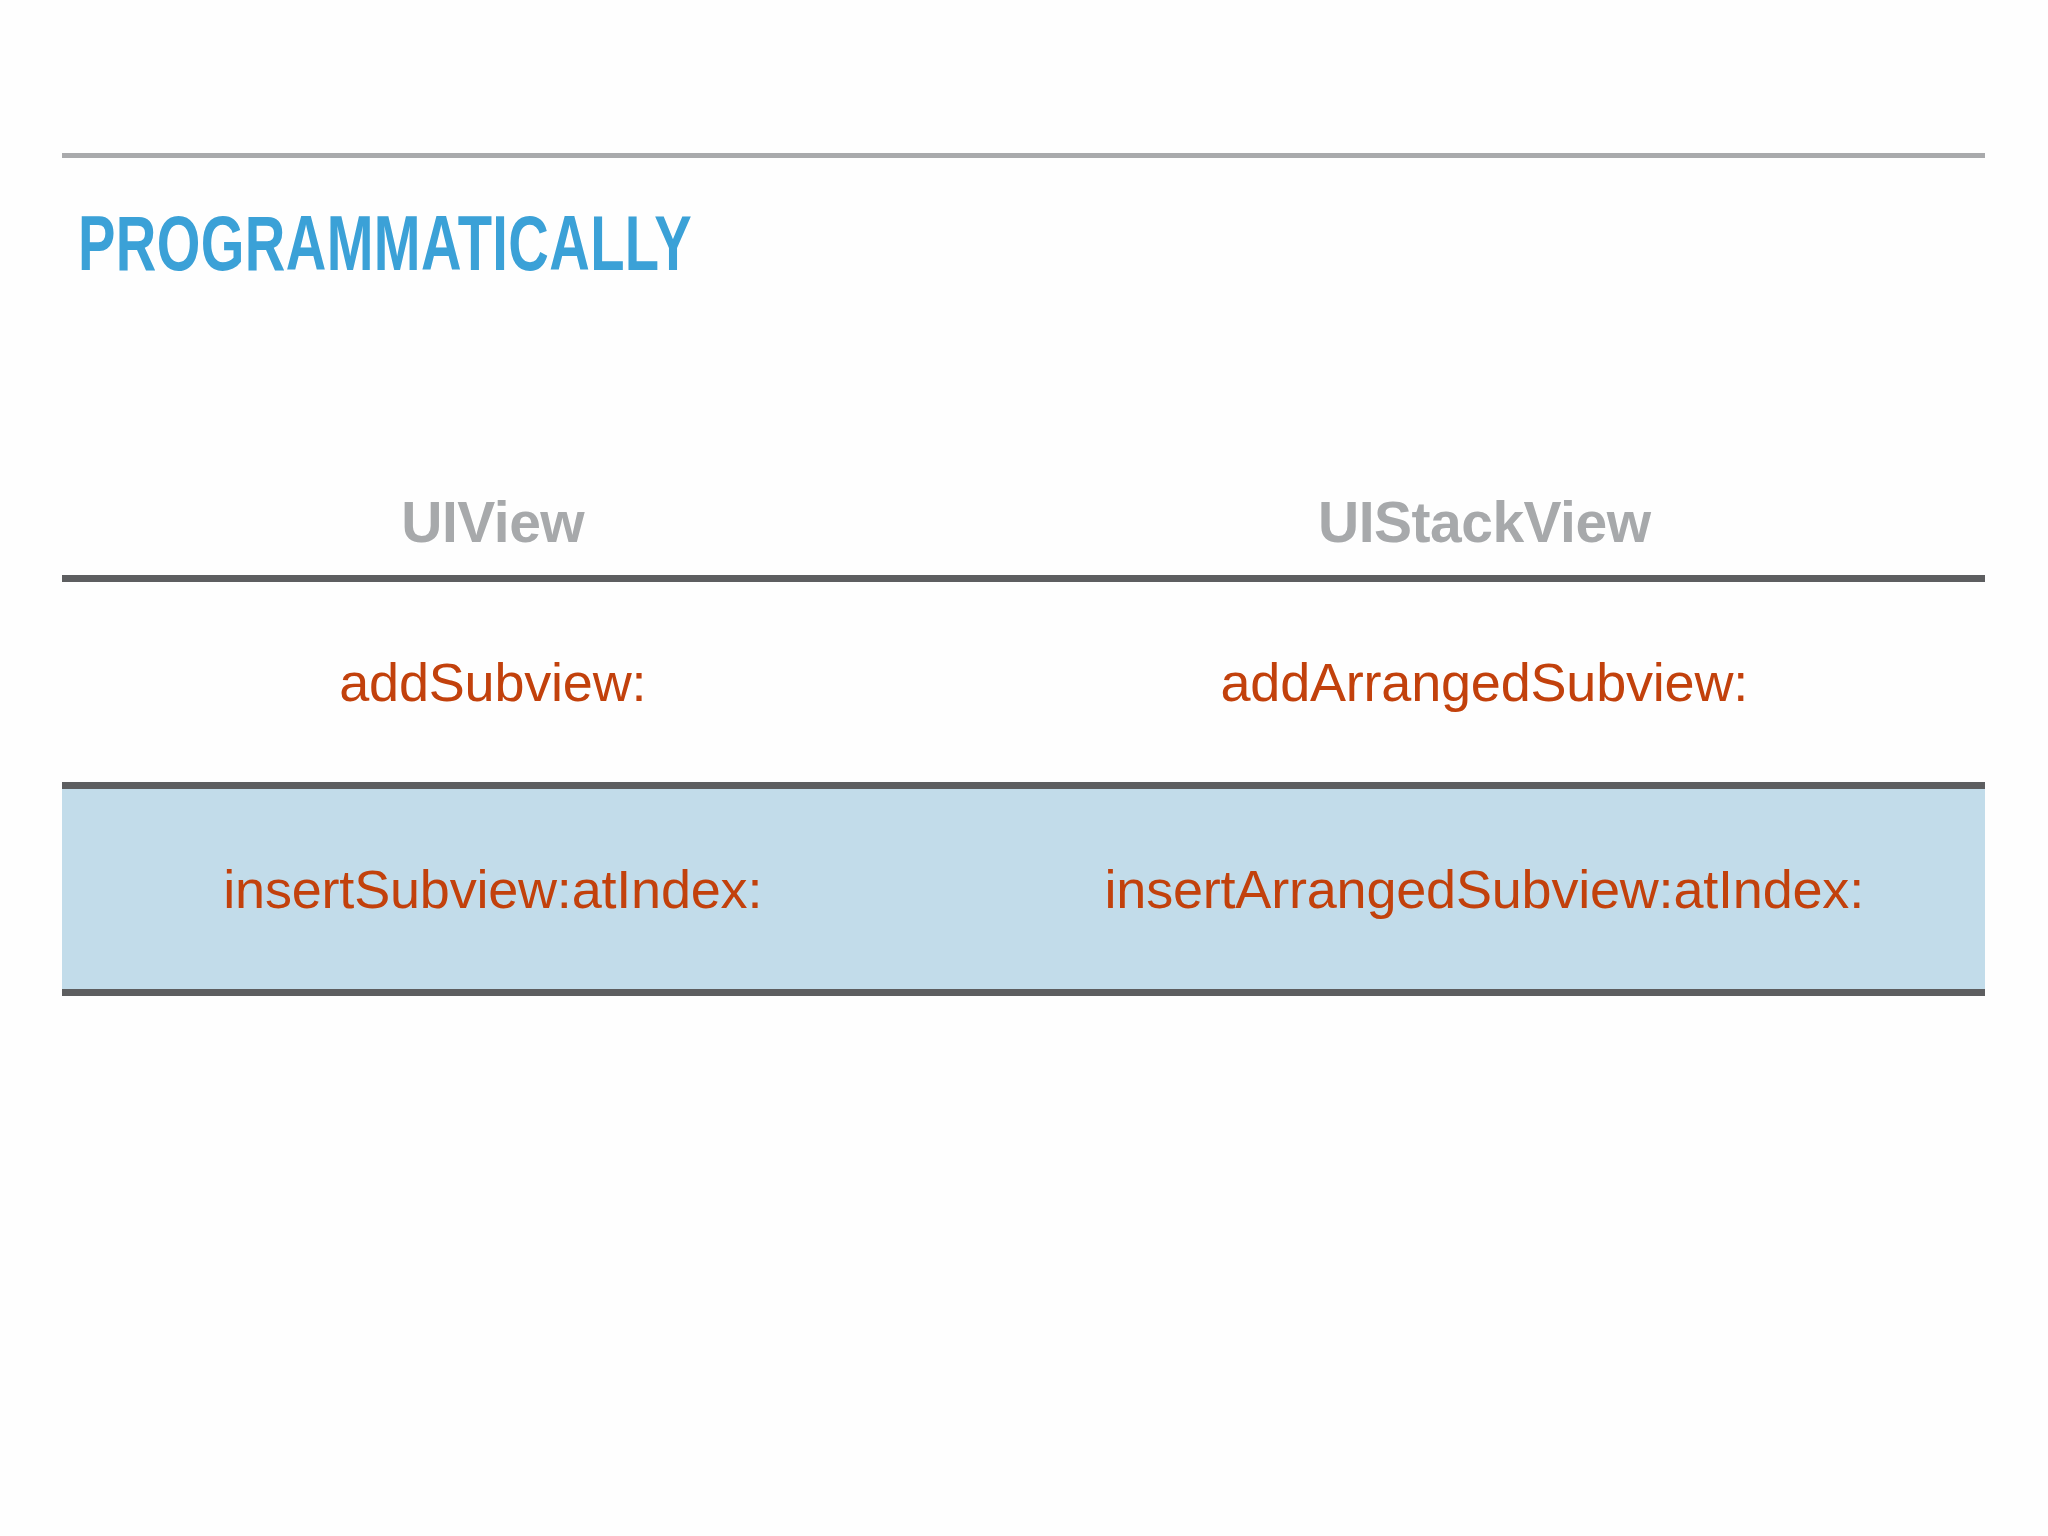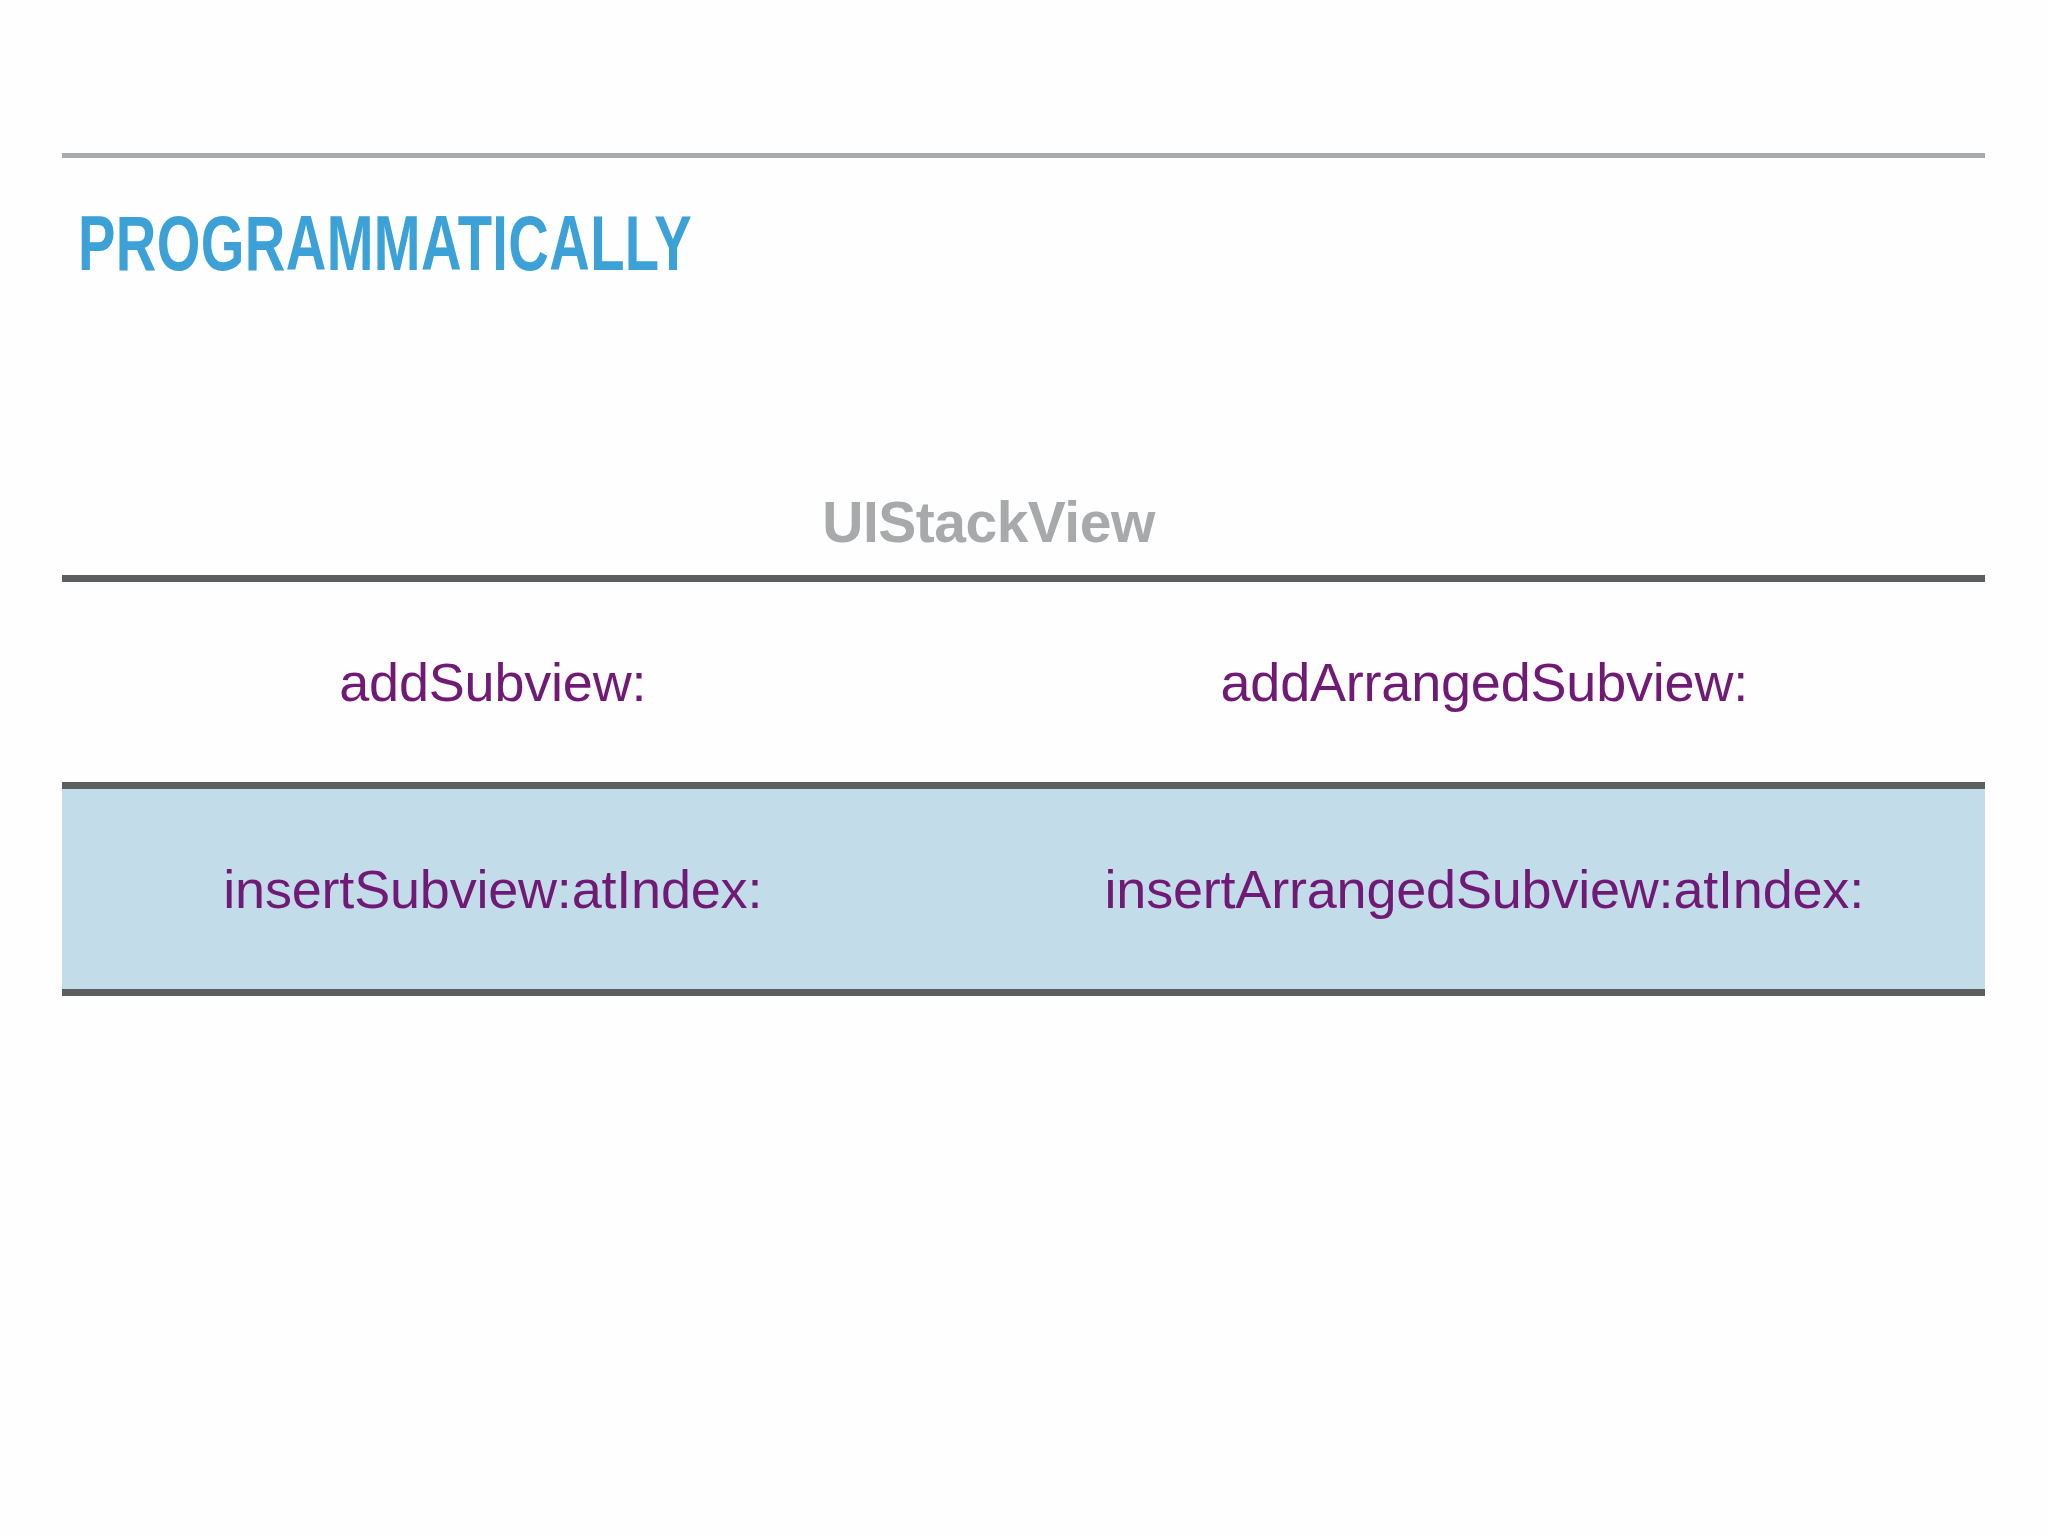--- a/index.html
+++ b/index.html
@@ -93,21 +93,21 @@
 
   
   .row-data {
     height: 200px;
     align-items: center;
     background: transparent;
   }
   .row-data .cell {
     font-size: 54px;
     font-weight: 400;
-    color: #701a75;
+    color: #c2410c;
     line-height: 200px;
     letter-spacing: -0.2px;
   }
   .row-data.is-highlighted {
     background: #c2dcea;
     align-items: center;
   }
   .row-data .cell-left  { padding-right: 130px; }
   .row-data .cell-right { padding-right: 70px;  }
 </style>
@@ -116,20 +116,21 @@
 
 <div class="slide">
 
   <div class="top-rule"></div>
 
   <div class="slide-title">PROGRAMMATICALLY</div>
 
   <div class="table">
 
     <div class="row row-header">
+      <div class="cell cell-left">UIView</div>
       <div class="cell cell-right">UIStackView</div>
     </div>
 
     <div class="rule-thick"></div>
 
     <div class="row row-data">
       <div class="cell cell-left">addSubview:</div>
       <div class="cell cell-right">addArrangedSubview:</div>
     </div>
 

